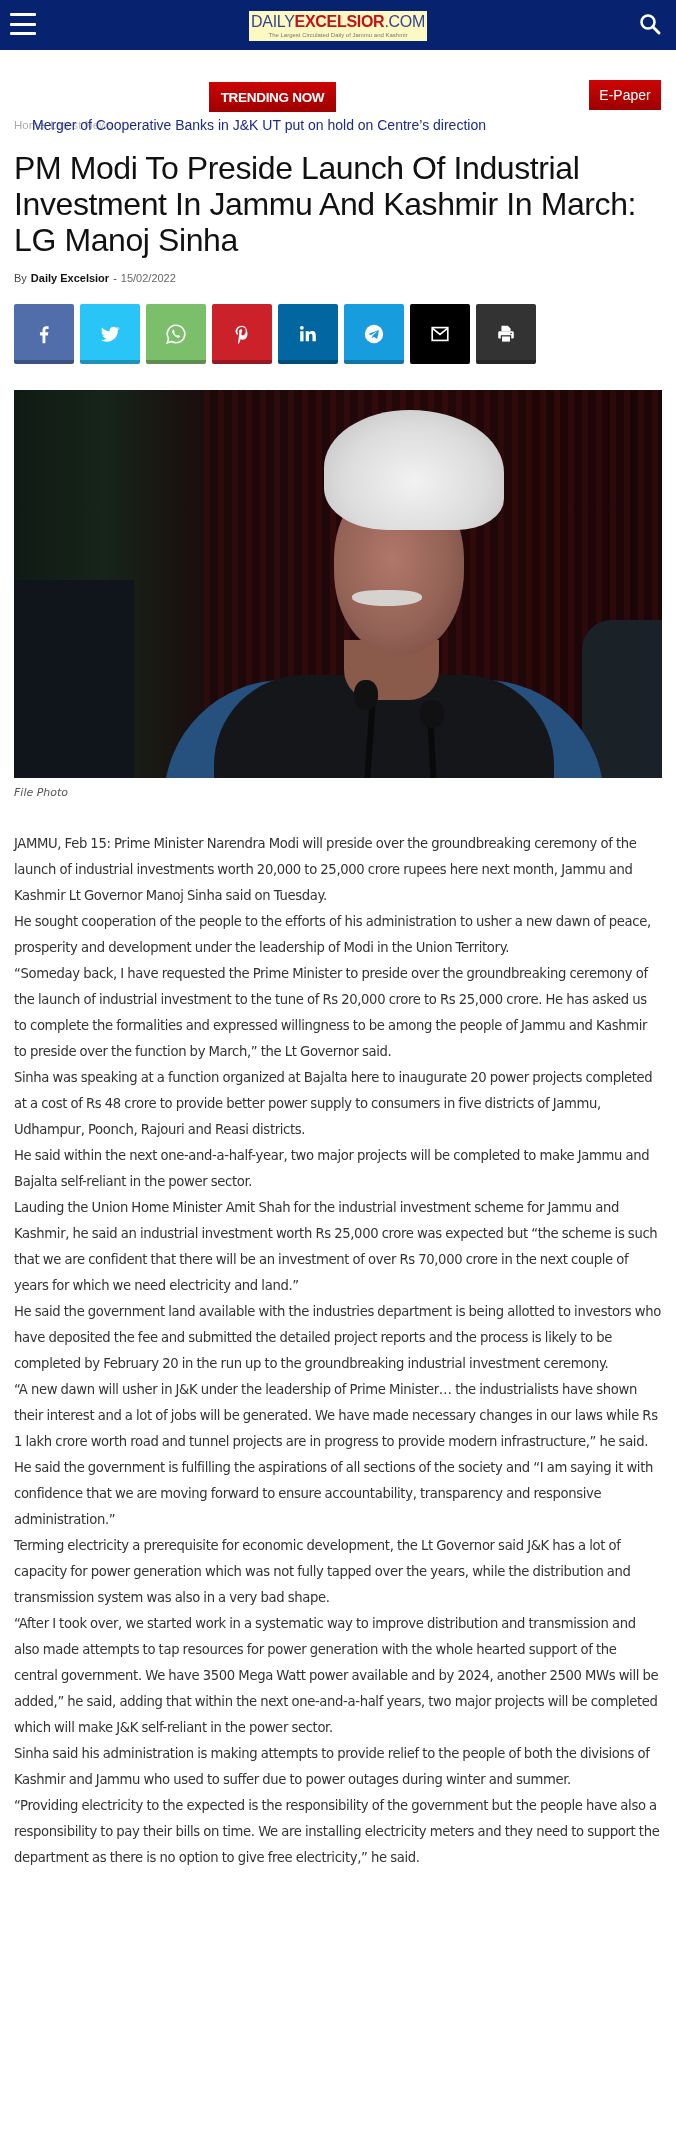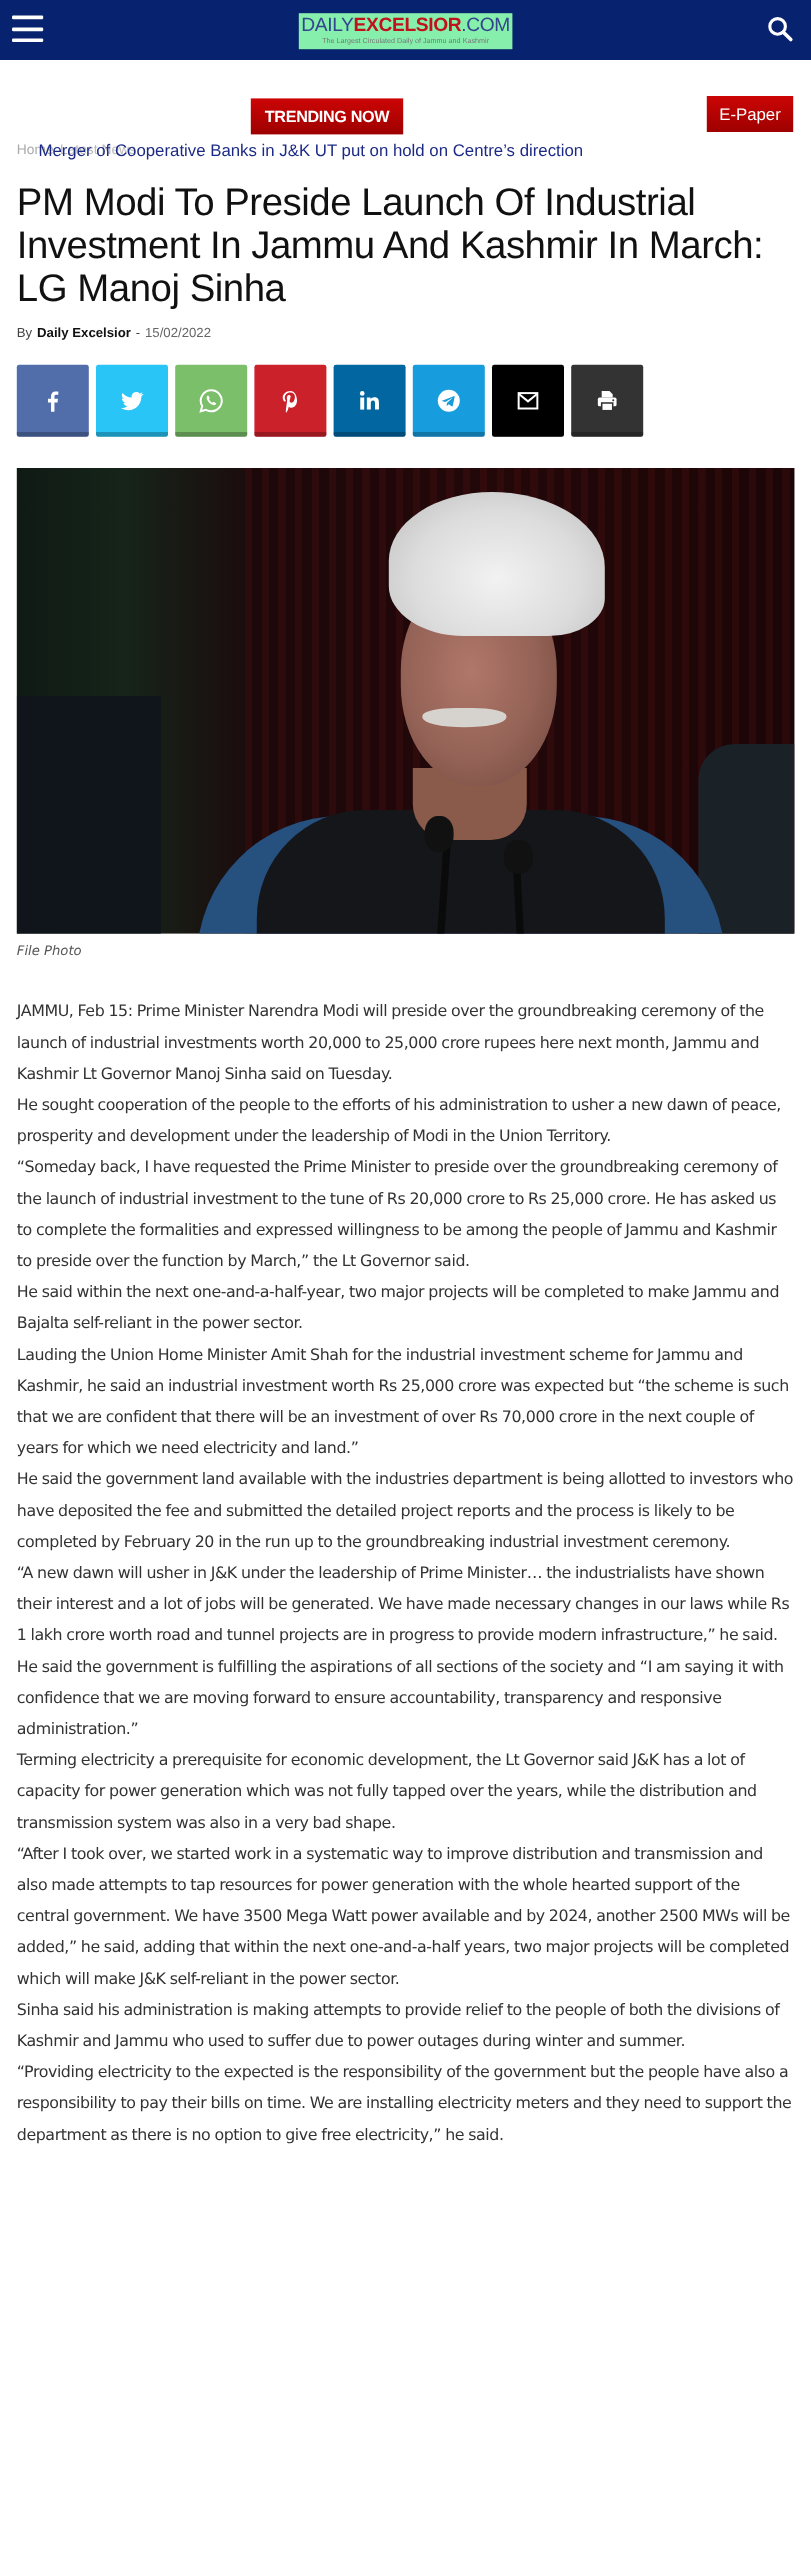--- a/index.html
+++ b/index.html
@@ -10,21 +10,21 @@
       height: 50px; background: #07236f; position: relative;
       display: flex; align-items: center; justify-content: center;
     }
     .menu-btn {
       position: absolute; left: 10px; top: 13px; width: 26px; height: 22px;
       display: flex; flex-direction: column; justify-content: space-between; cursor: pointer;
     }
     .menu-btn span { display: block; height: 3px; background: #fff; border-radius: 1px; }
     .search-btn { position: absolute; right: 14px; top: 12px; width: 24px; height: 24px; cursor: pointer; }
     .logo {
-      width: 178px; height: 30px; background: #86efac; margin-top: 1px;
+      width: 178px; height: 30px; background: #fef9c3; margin-top: 1px;
       display: flex; flex-direction: column; align-items: center; justify-content: center; line-height: 1;
     }
     .logo-main { font-family: "Liberation Sans", sans-serif; font-size: 16px; letter-spacing: -0.3px; }
     .logo-main .c1 { color: #33458e; }
     .logo-main .c2 { color: #c1121c; font-weight: bold; }
     .logo-main .c3 { color: #33458e; }
     .logo-tag { font-size: 6px; color: #777; margin-top: 2px; }
 
     .ticker-row { position: relative; height: 60px; }
     .trending-btn {
@@ -221,20 +221,21 @@
   <div class="mic2"></div>
   <div class="mh1"></div>
   <div class="mh2"></div>
 </div>
 <div class="caption">File Photo</div>
 
 <div class="article">
   <p>JAMMU, Feb 15: Prime Minister Narendra Modi will preside over the groundbreaking ceremony of the launch of industrial investments worth 20,000 to 25,000 crore rupees here next month, Jammu and Kashmir Lt Governor Manoj Sinha said on Tuesday.</p>
   <p>He sought cooperation of the people to the efforts of his administration to usher a new dawn of peace, prosperity and development under the leadership of Modi in the Union Territory.</p>
   <p>“Someday back, I have requested the Prime Minister to preside over the groundbreaking ceremony of the launch of industrial investment to the tune of Rs 20,000 crore to Rs 25,000 crore. He has asked us to complete the formalities and expressed willingness to be among the people of Jammu and Kashmir to preside over the function by March,” the Lt Governor said.</p>
+  <p>Sinha was speaking at a function organized at Bajalta here to inaugurate 20 power projects completed at a cost of Rs 48 crore to provide better power supply to consumers in five districts of Jammu, Udhampur, Poonch, Rajouri and Reasi districts.</p>
   <p>He said within the next one-and-a-half-year, two major projects will be completed to make Jammu and Bajalta self-reliant in the power sector.</p>
   <p>Lauding the Union Home Minister Amit Shah for the industrial investment scheme for Jammu and Kashmir, he said an industrial investment worth Rs 25,000 crore was expected but “the scheme is such that we are confident that there will be an investment of over Rs 70,000 crore in the next couple of years for which we need electricity and land.”</p>
   <p>He said the government land available with the industries department is being allotted to investors who have deposited the fee and submitted the detailed project reports and the process is likely to be completed by February 20 in the run up to the groundbreaking industrial investment ceremony.</p>
   <p>“A new dawn will usher in J&amp;K under the leadership of Prime Minister… the industrialists have shown their interest and a lot of jobs will be generated. We have made necessary changes in our laws while Rs 1 lakh crore worth road and tunnel projects are in progress to provide modern infrastructure,” he said.</p>
   <p>He said the government is fulfilling the aspirations of all sections of the society and “I am saying it with confidence that we are moving forward to ensure accountability, transparency and responsive administration.”</p>
   <p>Terming electricity a prerequisite for economic development, the Lt Governor said J&amp;K has a lot of capacity for power generation which was not fully tapped over the years, while the distribution and transmission system was also in a very bad shape.</p>
   <p>“After I took over, we started work in a systematic way to improve distribution and transmission and also made attempts to tap resources for power generation with the whole hearted support of the central government. We have 3500 Mega Watt power available and by 2024, another 2500 MWs will be added,” he said, adding that within the next one-and-a-half years, two major projects will be completed which will make J&amp;K self-reliant in the power sector.</p>
   <p>Sinha said his administration is making attempts to provide relief to the people of both the divisions of Kashmir and Jammu who used to suffer due to power outages during winter and summer.</p>
   <p>“Providing electricity to the expected is the responsibility of the government but the people have also a responsibility to pay their bills on time. We are installing electricity meters and they need to support the department as there is no option to give free electricity,” he said.</p>
 </div>

